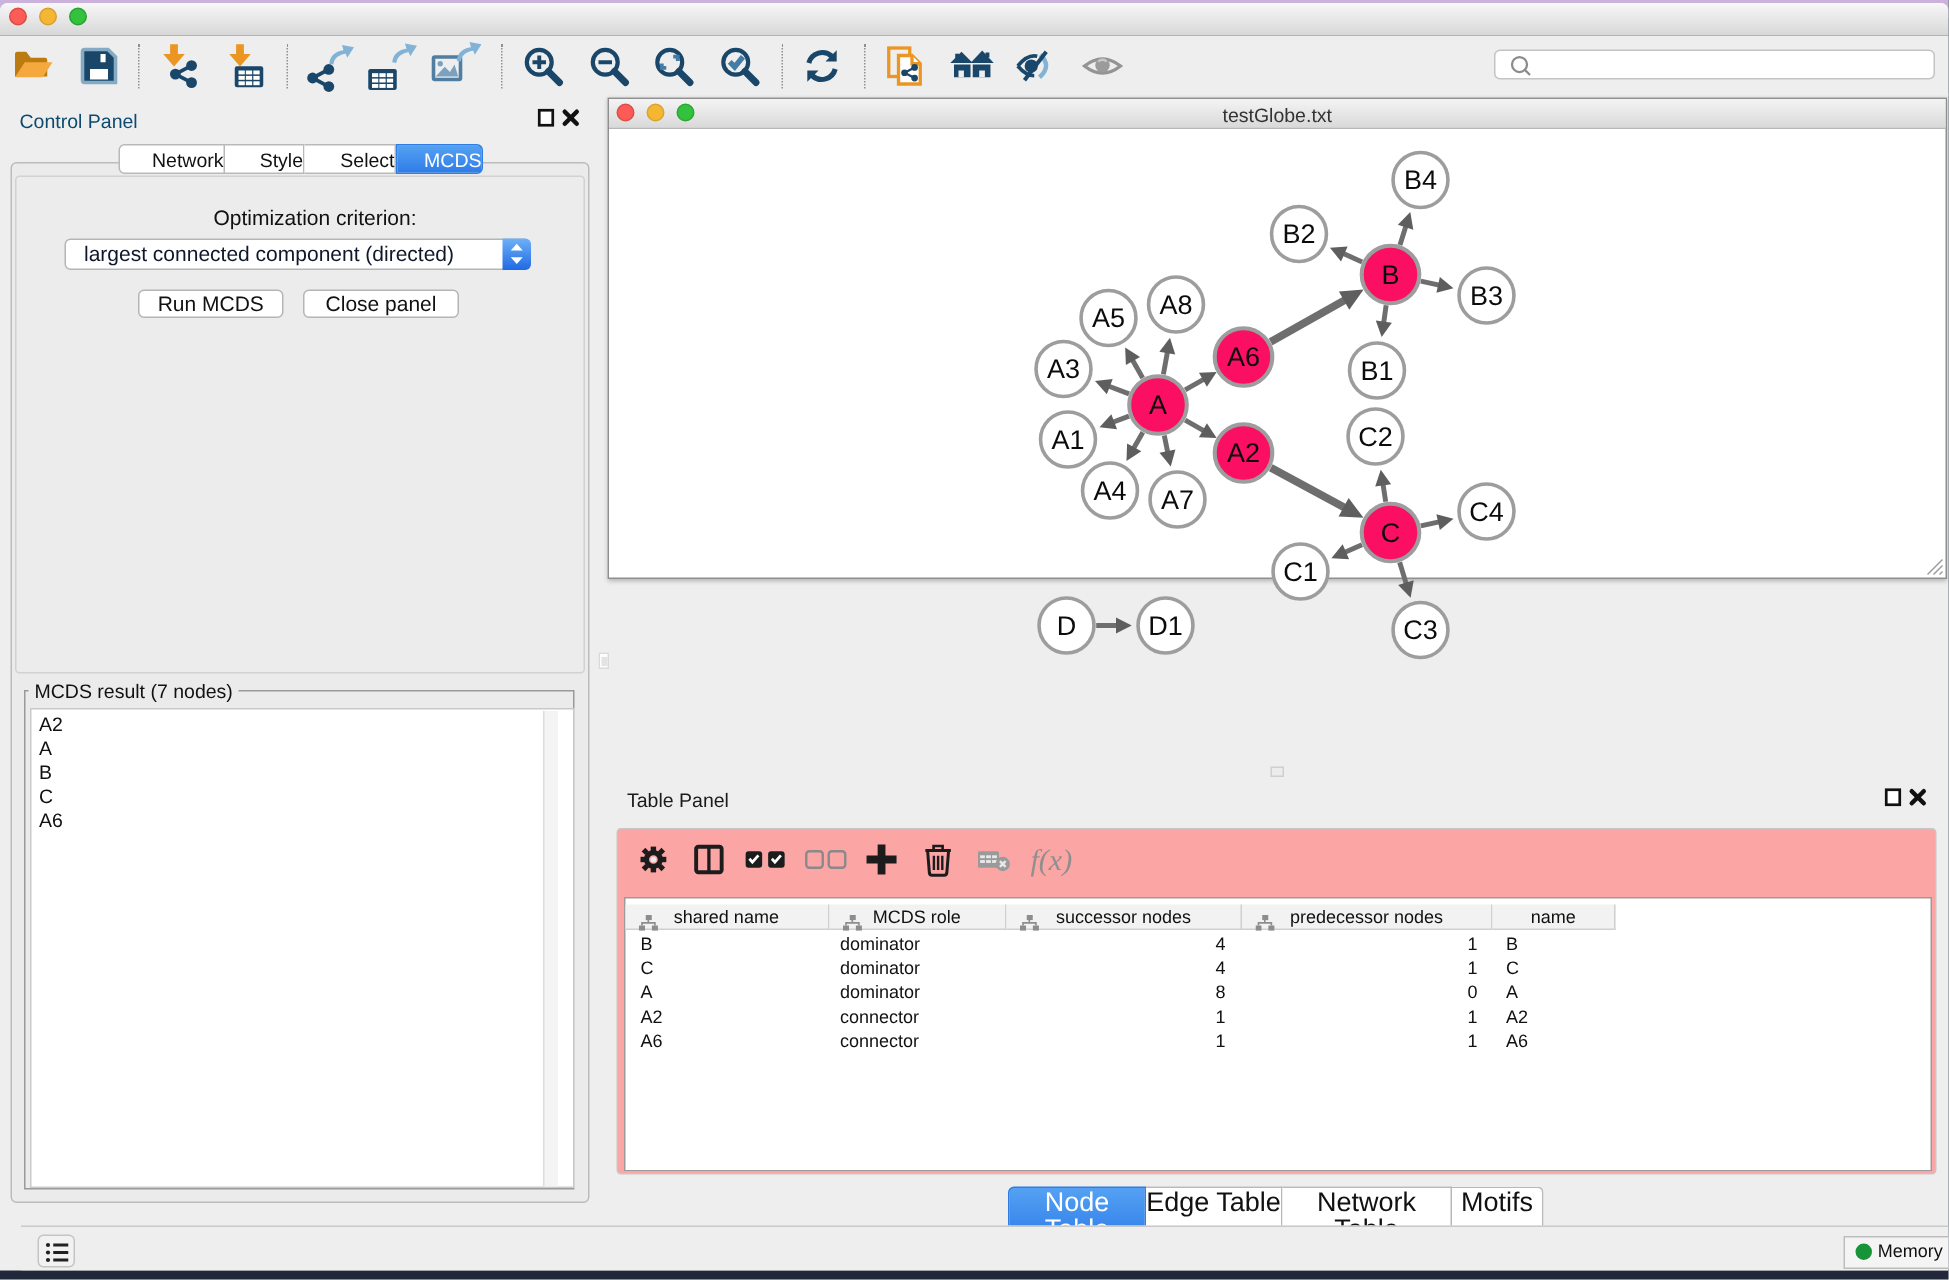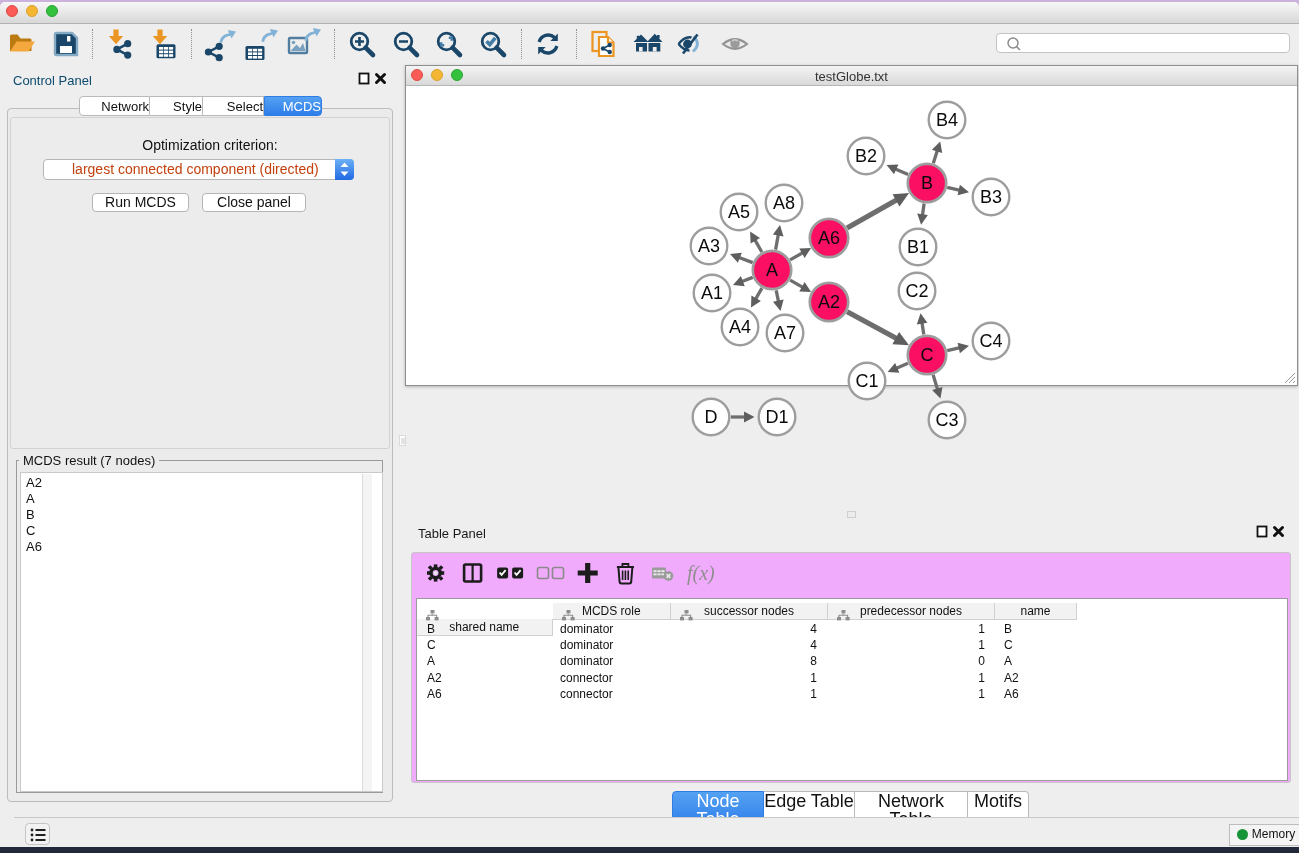--- a/index.html
+++ b/index.html
@@ -30,22 +30,22 @@
   #cpInner { left:10px; top:55px; width:380px; height:332px; background:#ececec;
     border:1px solid #d2d2d2; border-radius:3px; }
   .tabrow { position:absolute; top:34px; left:79px; height:20px; display:flex; }
   .tab { height:20px; line-height:19px; font-size:13px; color:#111; background:#fff;
     border:1px solid #b9b9b9; border-left:none; text-align:right; }
   .tab.first { border-left:1px solid #b9b9b9; border-radius:4px 0 0 4px; }
   .tab.sel { background:linear-gradient(#55a1f3,#2e7de9); color:#fff; border:1px solid #2f7ce2;
     border-radius:0 4px 4px 0; }
   #optLabel { left:0; top:75px; width:398px; text-align:center; font-size:14px; color:#111;margin-left:11px; }
   #combo { left:43px; top:97px; width:311px; height:21px; background:#fff;
-    border:1px solid #b5b5b5; border-radius:4px; font-size:14px; color:#c2410c;
-    line-height:19px; padding-left:28px; }
+    border:1px solid #b5b5b5; border-radius:4px; font-size:14px; color:#0f172a;
+    line-height:19px; padding-left:12px; }
   #comboBtn { position:absolute; right:-1px; top:-1px; width:19px; height:21px;
     background:linear-gradient(#6db1f8,#2069e2); border-radius:0 4px 4px 0; }
   .btn { position:absolute; height:19px; background:#fff; border:1px solid #b5b5b5;
     border-radius:4px; font-size:14px; color:#111; text-align:center; line-height:17px; }
   
   #mcdsGroup { left:16px; top:398px; width:367px; height:333px; border:1px solid #9a9a9a; }
   #mcdsLegend { position:absolute; left:2px; top:-8px; background:#ebebeb; padding:0 4px;
     font-size:13px; color:#111; }
   #mcdsList { position:absolute; left:3px; top:11px; width:363px; height:320px; background:#fff;
     border:1px solid #c9c9c9; font-size:13px; color:#111; padding:2px 0 0 5px; line-height:16px; }
@@ -53,21 +53,21 @@
     background:#f4f4f4; border-left:1px solid #dcdcdc; }
   
   #netwin { left:405px; top:3px; width:893px; height:321px; background:#fff;
     border:1px solid #8f8f8f; box-shadow:0 1px 3px rgba(0,0,0,.25); }
   #netbar { position:absolute; left:0; top:0; width:100%; height:20px;
     background:linear-gradient(#f4f4f4,#d9d9d9); border-bottom:1px solid #b6b6b6; }
   .mlight { position:absolute; top:3px; width:12px; height:12px; border-radius:50%; }
   #netbar .t { position:absolute; top:3px; width:100%; text-align:center; font-size:13px; color:#333; }
   
   #tpTitle { left:418px; top:464px; font-size:13px; color:#1a1a1a; }
-  #tpBox { left:411px; top:490px; width:880px; height:231px; background:#f0abfc;
+  #tpBox { left:411px; top:490px; width:880px; height:231px; background:#fca5a5;
     border:1px solid #c6c6c6; border-radius:3px;text-decoration:underline; }
   #tblWrap { position:absolute; left:4px; top:45px; width:872px; height:183px; background:#fff;
     border:1px solid #9b9b9b; }
   .hdr { position:absolute; top:4px; height:17px; background:#f2f2f2;
     border-right:1px solid #d0d0d0; border-bottom:1px solid #d0d0d0;
     font-size:12px; color:#111; text-align:center; line-height:16px; }
   .cell { position:absolute; font-size:12px; color:#111; height:16px; line-height:16px; }
   
   .btab { position:absolute; top:729px; height:37px; line-height:18px; font-size:18px;
     color:#111; background:#fff; border:1px solid #b9b9b9; border-left:none;
@@ -437,21 +437,21 @@
   </g>
   <circle cx="6.5" cy="3" r="4.8" fill="#9a9a9a"></circle>
   <g stroke="#e9e9e9" stroke-width="1.6">
               <line x1="4.6" y1="1.1" x2="8.4" y2="4.9"></line>
               <line x1="8.4" y1="1.1" x2="4.6" y2="4.9"></line>
             </g>
 </g>
 <text x="275" y="27" font-family="Liberation Serif, serif" font-style="italic" font-size="20" fill="#8f8f8f">f(x)</text>
 </svg>
       <div id="tblWrap">
-        <div class="hdr" style="left:0px;width:135.5px;margin-top:16px;">shared name</div>
+        <div class="hdr" style="left:0px;width:135.5px;">shared name</div>
 <svg width="13" height="11" style="position:absolute;left:9px;top:11px">
             <g fill="#8d8d8d">
               <rect x="4.5" y="0" width="4" height="3.4"></rect>
               <rect x="0" y="7" width="4" height="3.4"></rect>
               <rect x="8.6" y="7" width="4" height="3.4"></rect>
               <path d="M6.2,3.4 L6.2,5.2 M2,7 L2,5.2 L10.6,5.2 L10.6,7" stroke="#8d8d8d" fill="none" stroke-width="1.1"></path>
             </g>
           </svg>
 <div class="hdr" style="left:135.5px;width:118.5px;">MCDS role</div>
 <svg width="13" height="11" style="position:absolute;left:144.5px;top:11px">

